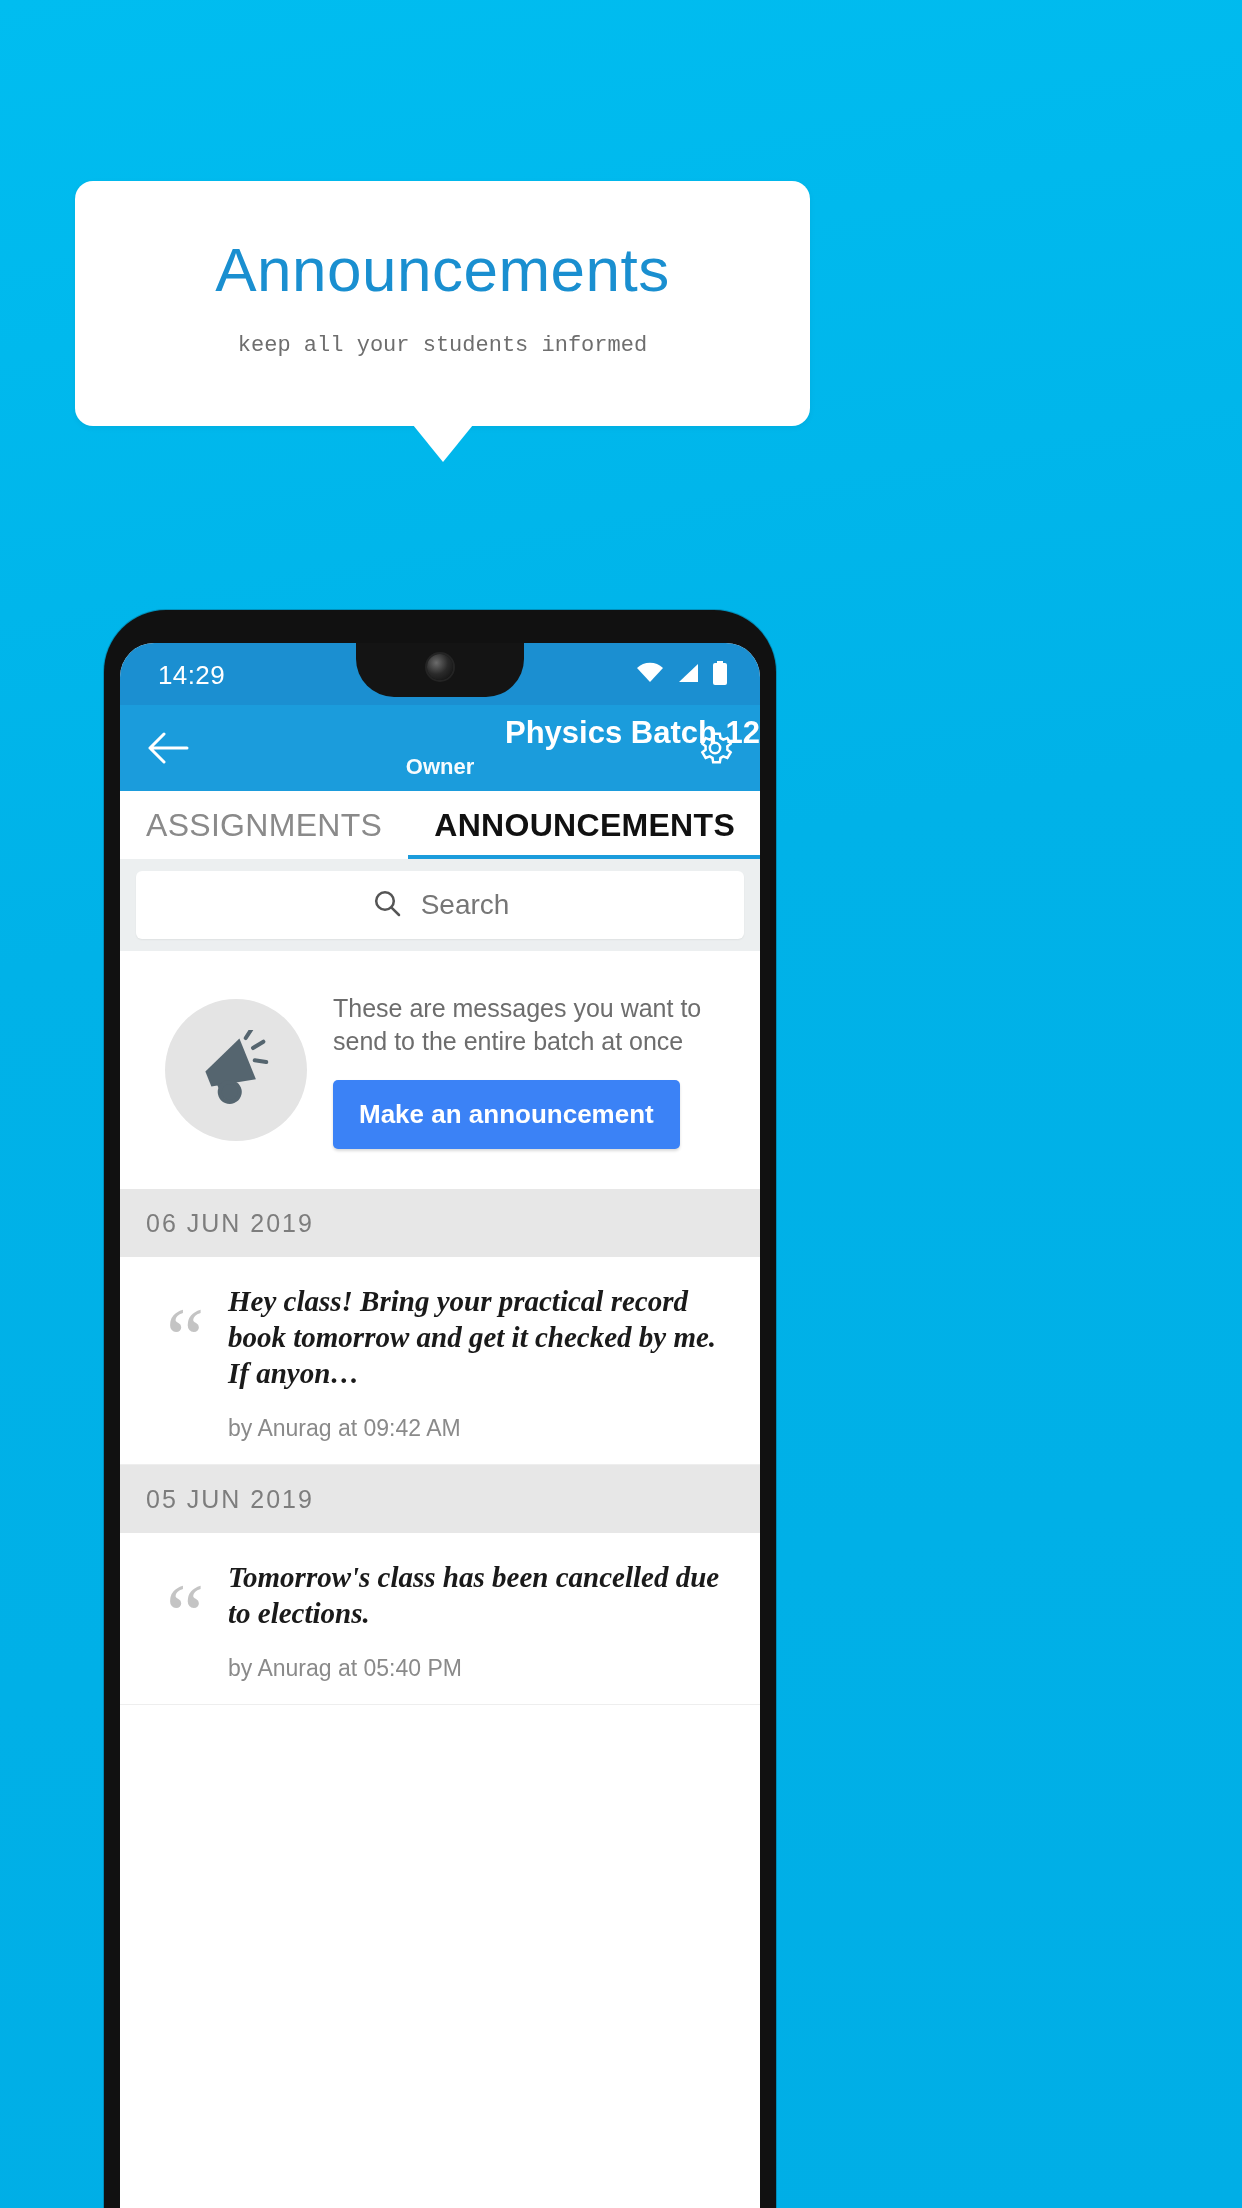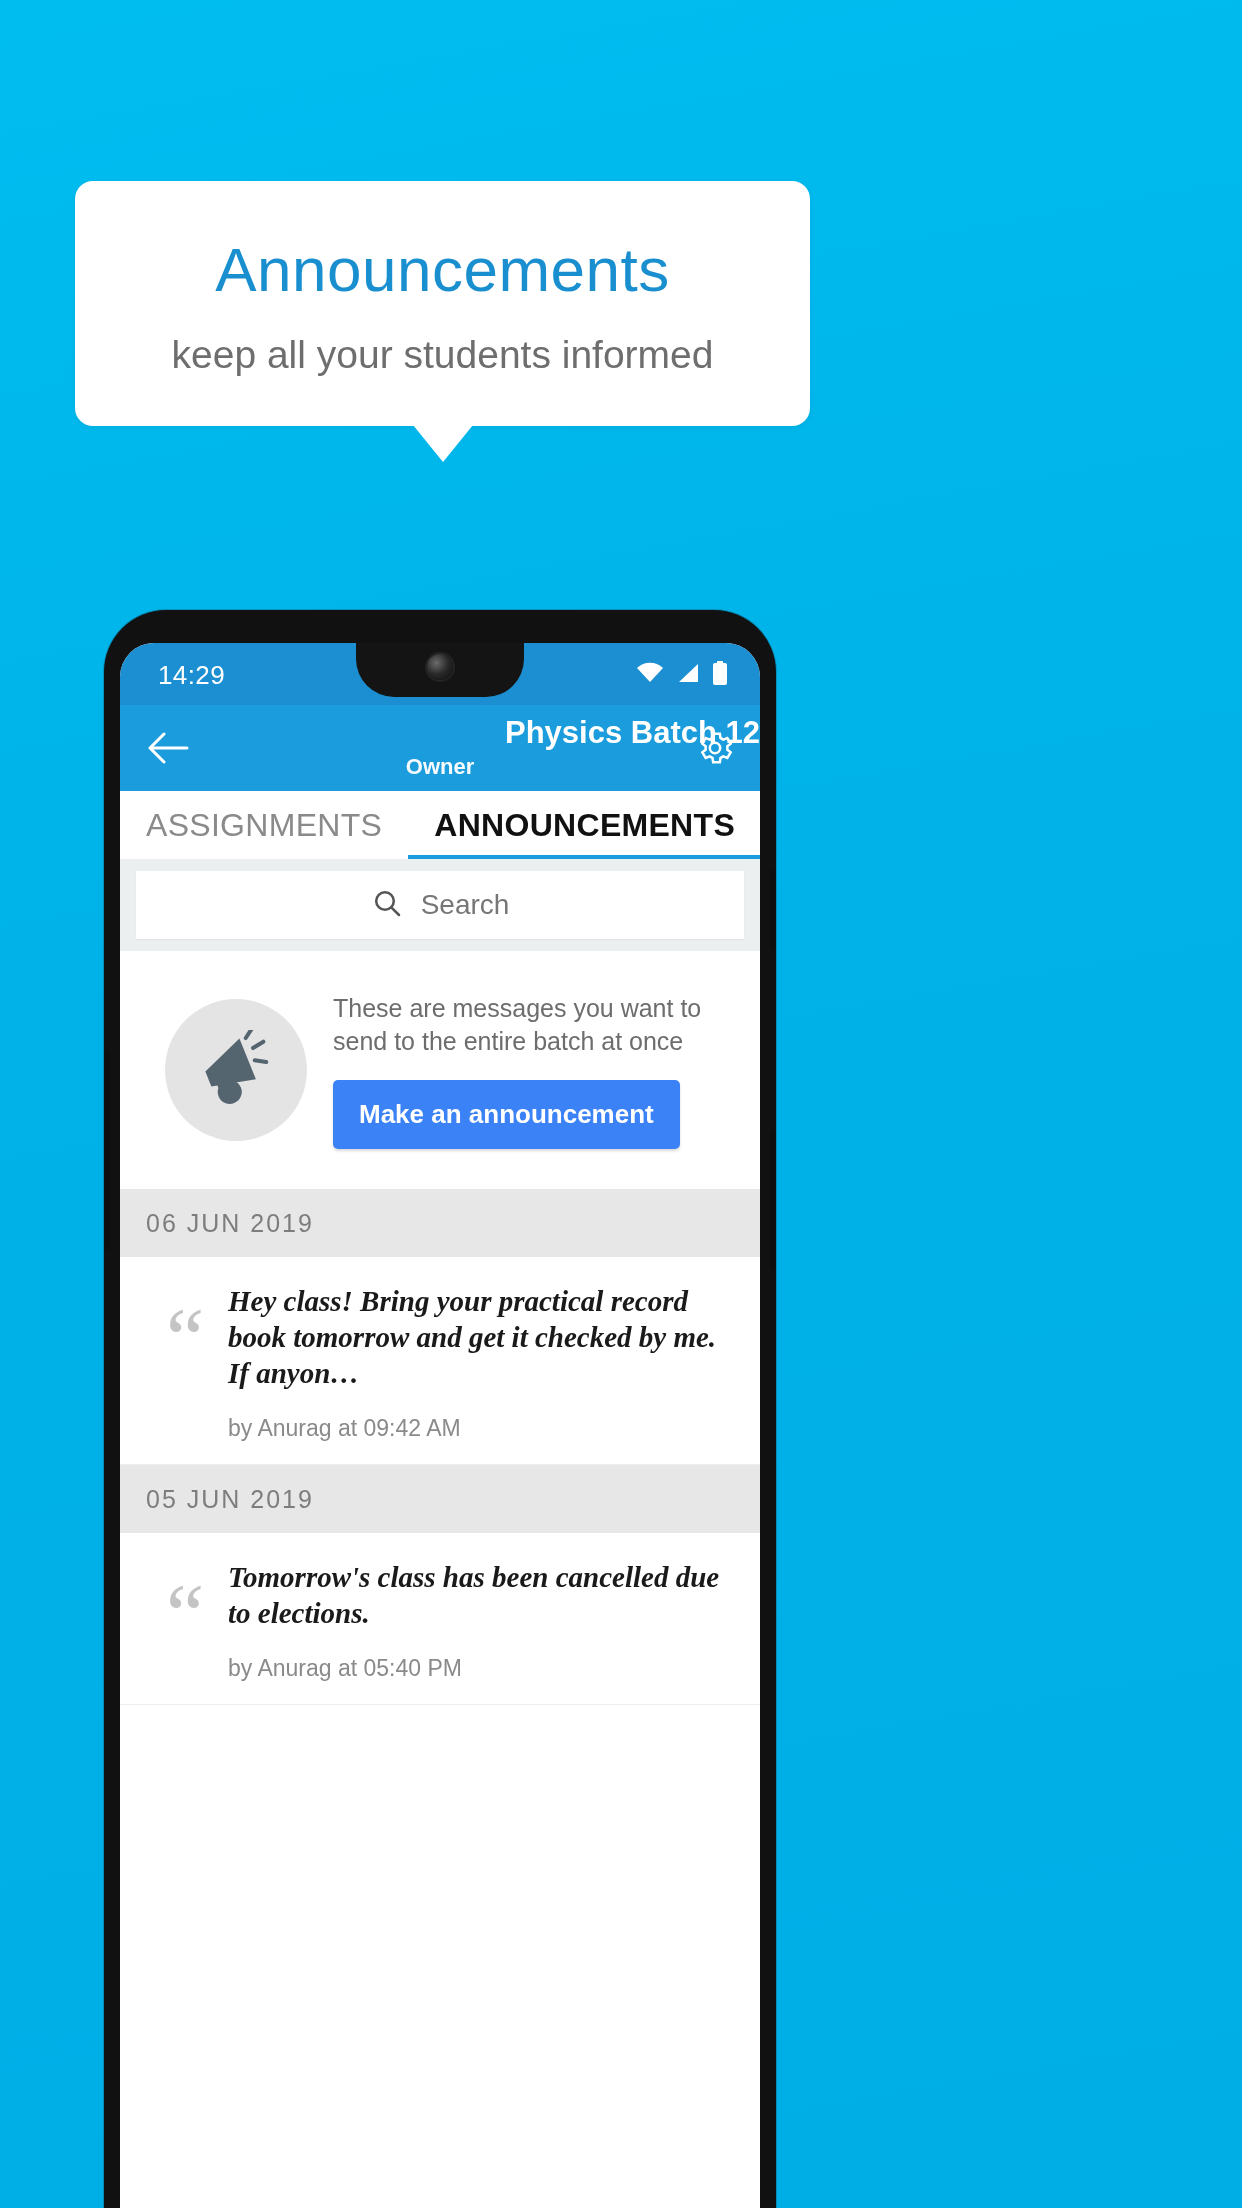--- a/index.html
+++ b/index.html
@@ -52,23 +52,24 @@
     font-size: 62px;
     font-weight: 400;
     color: #1a8fd0;
     letter-spacing: 0.5px;
   }
   #promo-sub {
     position: absolute;
     left: 0; right: 0;
     top: 152px;
     text-align: center;
-    font-size: 39px;
+    font-size: 22px;
     font-weight: 400;
     color: #6e6e6e;
+    font-family: Liberation Mono, monospace;
   }
 
   
   #phone {
     position: absolute;
     left: 104px;
     top: 610px;
     width: 672px;
     height: 1700px;
     background: #111111;
@@ -212,21 +213,21 @@
   }
 
   
   #search-region {
     background: #eceff0;
     padding: 12px 16px 12px 16px;
   }
   #search-box {
     height: 68px;
     background: #ffffff;
-    border-radius: 1px;
+    border-radius: 6px;
     display: flex;
     align-items: center;
     justify-content: center;
     gap: 18px;
     box-shadow: 0 1px 2px rgba(0,0,0,0.06);
   }
   #search-placeholder {
     font-size: 28px;
     color: #767676;
   }

